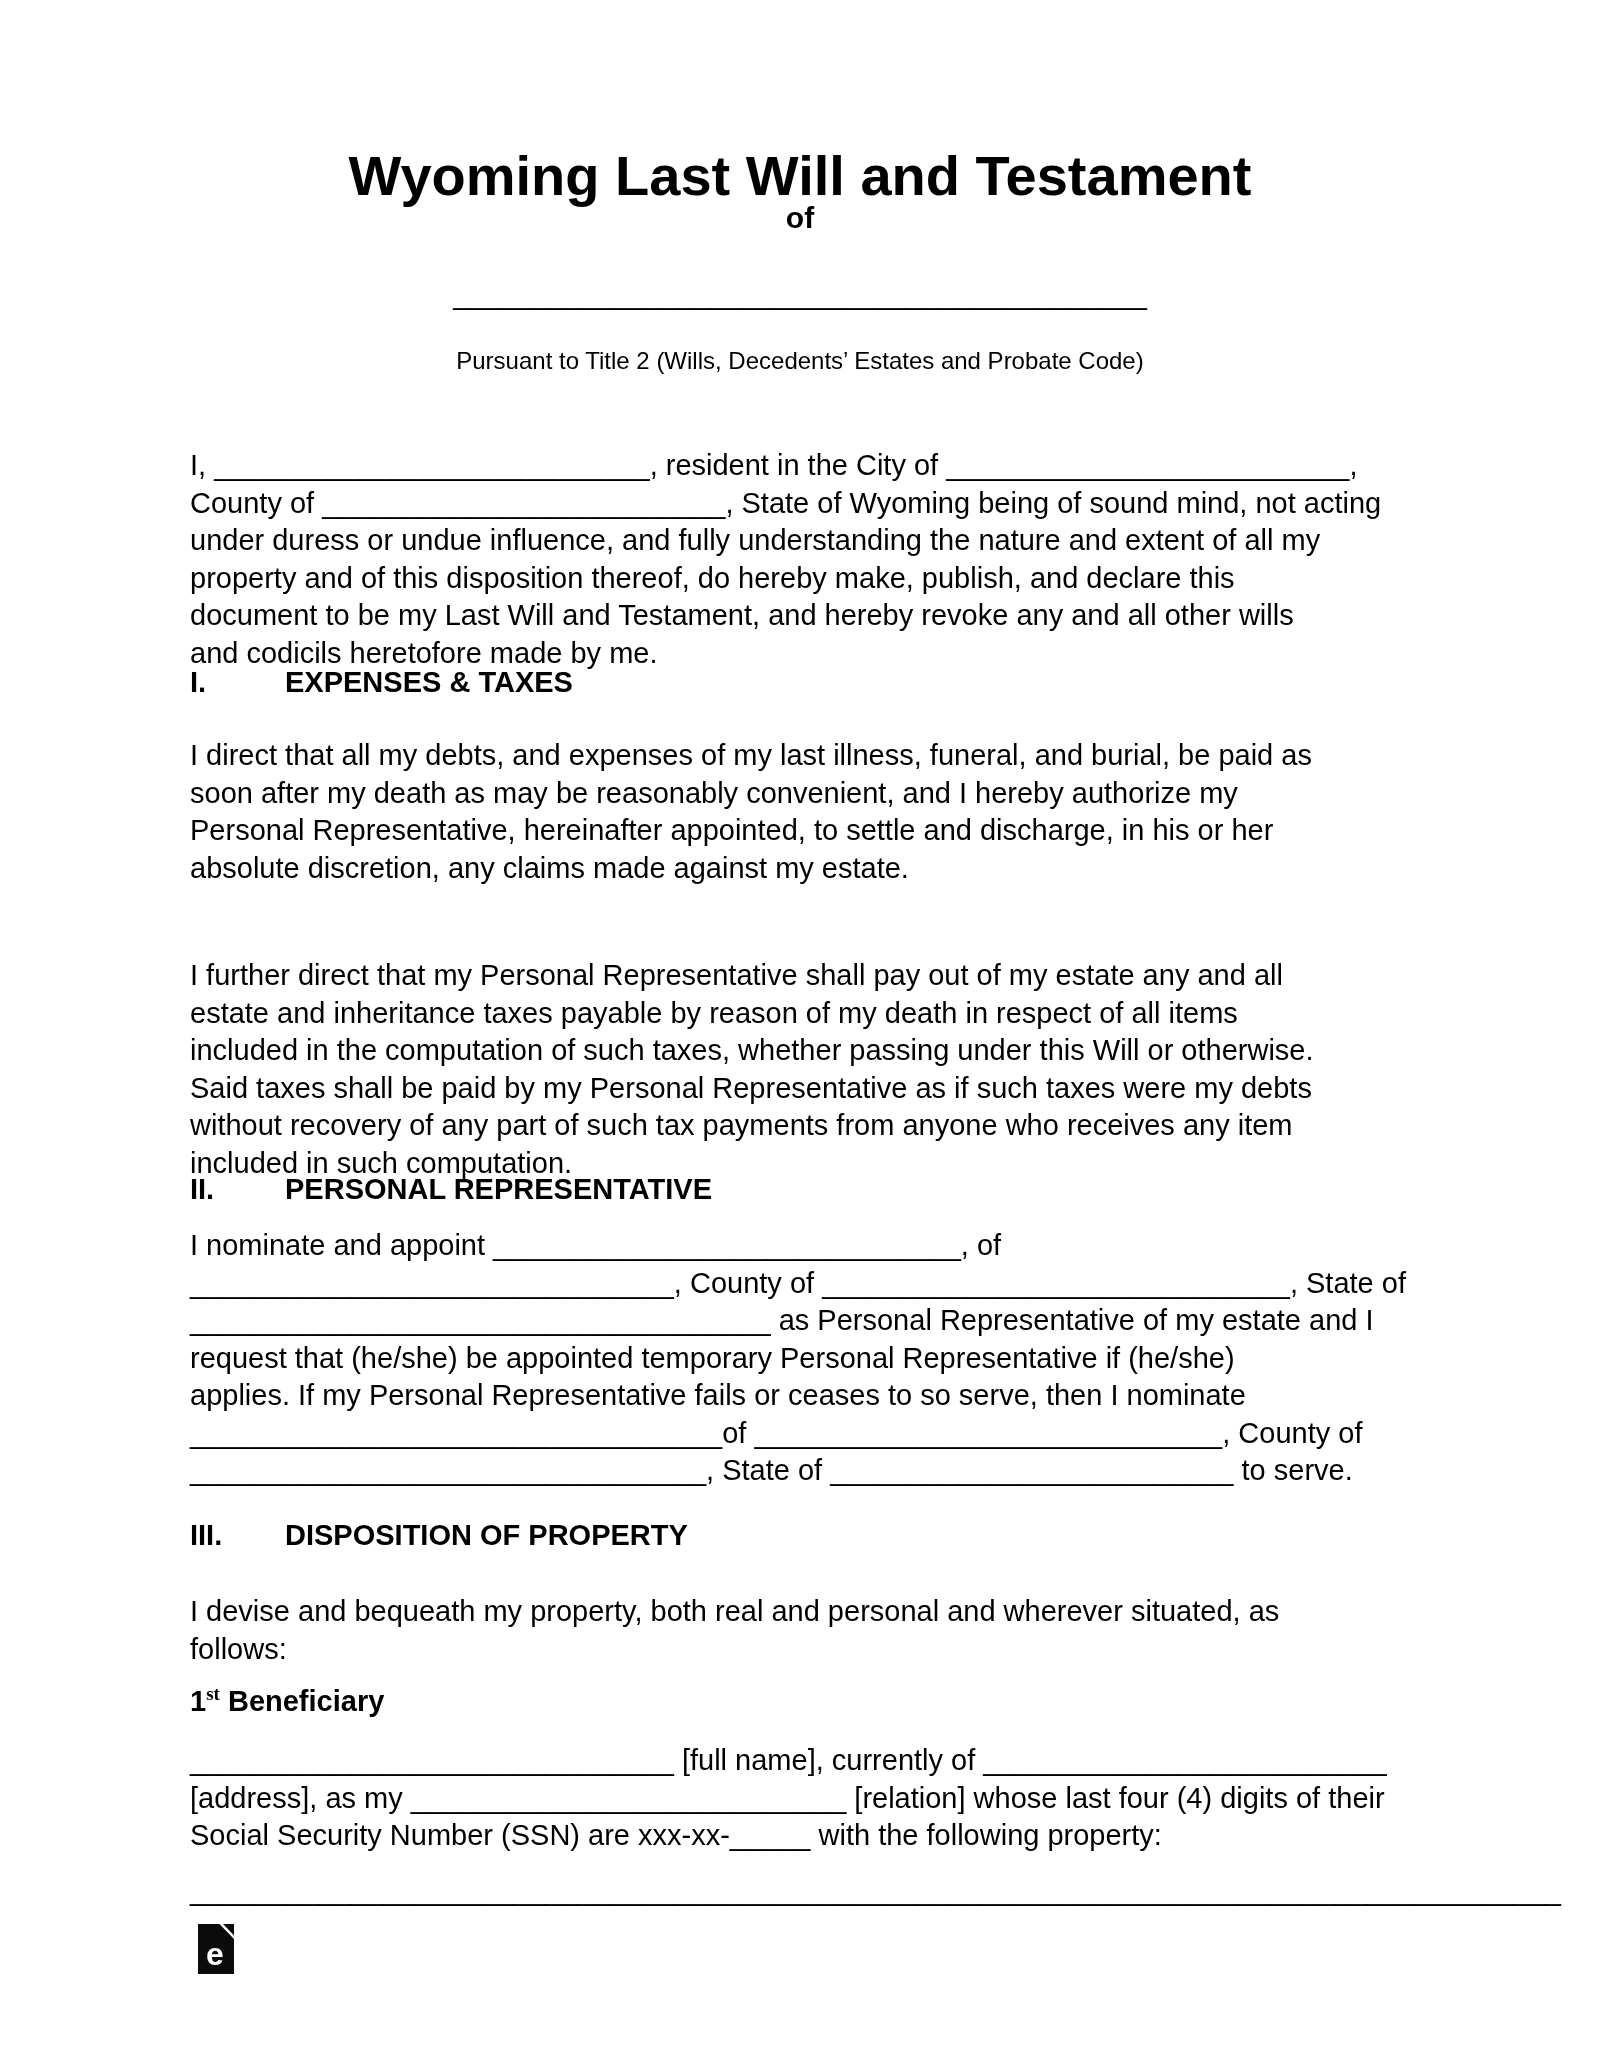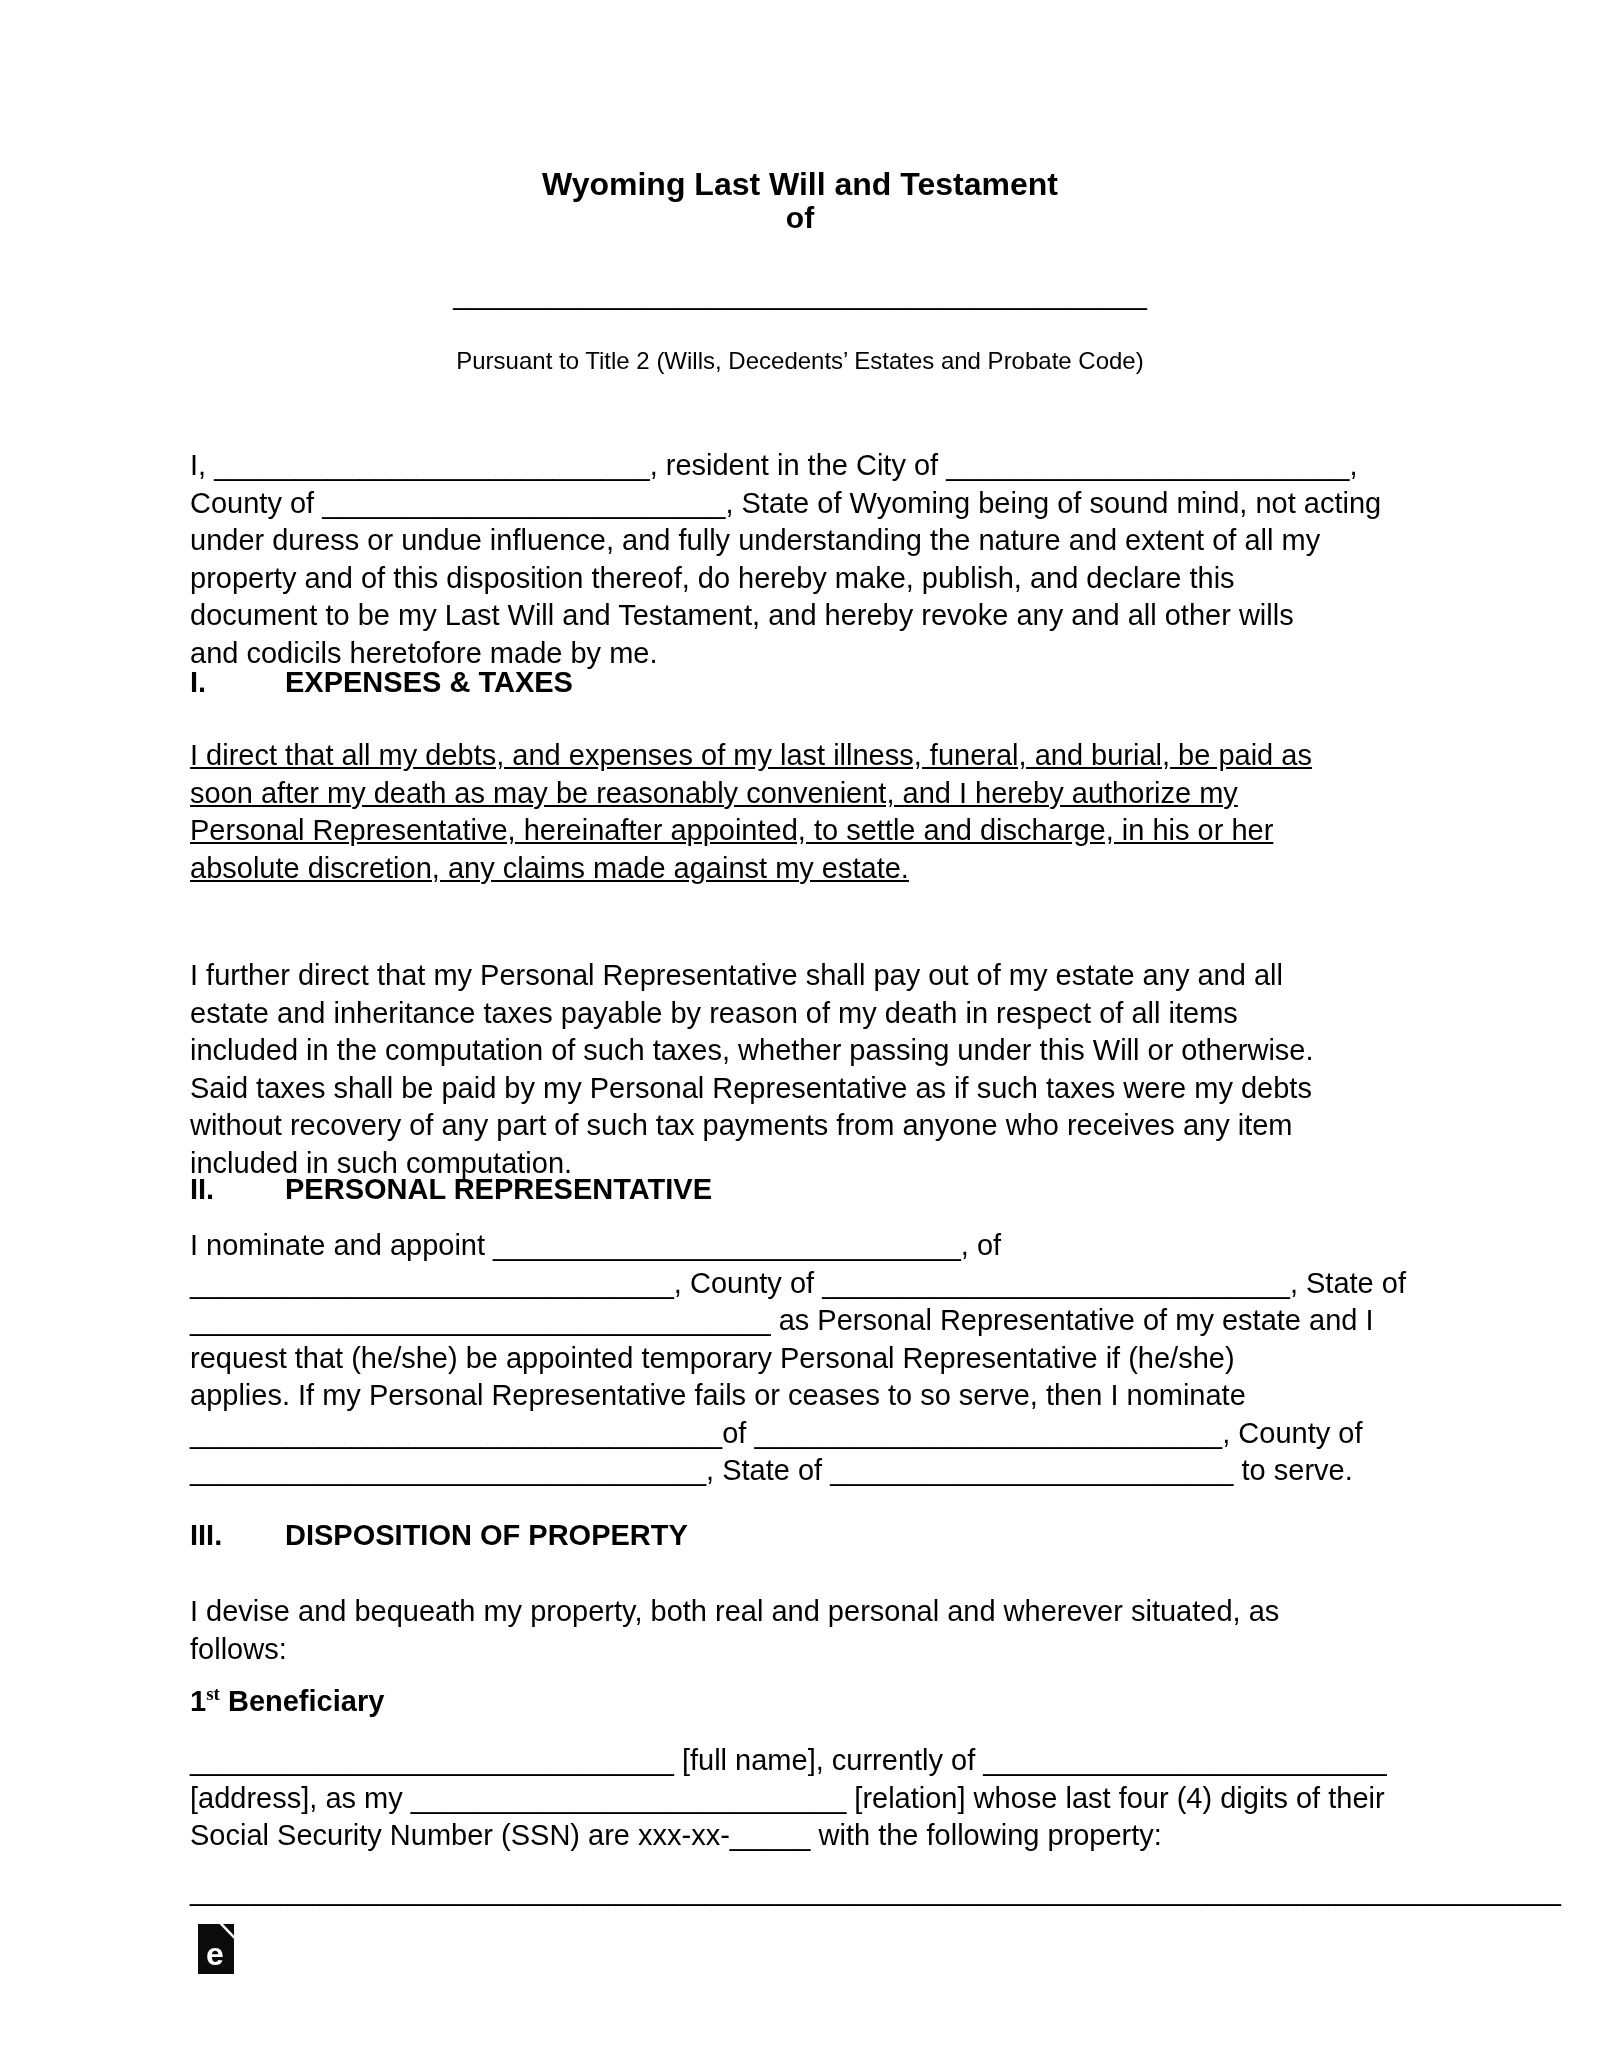--- a/index.html
+++ b/index.html
@@ -17,22 +17,22 @@
     overflow: hidden;
   }
   .center {
     position: absolute;
     left: 0;
     width: 1600px;
     text-align: center;
     white-space: pre;
   }
   .doc-title {
-    top: 156px;
-    font-size: 32px;
+    top: 148px;
+    font-size: 56px;
     font-weight: 700;
     line-height: 56px;
   }
   .of-label {
     top: 200px;
     font-size: 30px;
     font-weight: 700;
     line-height: 36px;
   }
   .name-blank {
@@ -46,21 +46,21 @@
     line-height: 30px;
   }
   .para {
     position: absolute;
     left: 190px;
     font-size: 29px;
     line-height: 37.5px;
     white-space: pre;
   }
   .p-opening { top: 415px; margin-top: 32px; }
-  .p-expenses-1 { top: 737px; text-decoration: underline; }
+  .p-expenses-1 { top: 737px; }
   .p-expenses-2 { top: 957px; }
   .p-rep-1 { top: 1227px; }
   .p-disp-1 { top: 1593px; }
   .p-disp-2 { top: 1742px; }
   .section-heading {
     position: absolute;
     left: 190px;
     font-size: 29px;
     font-weight: 700;
     line-height: 37.5px;

